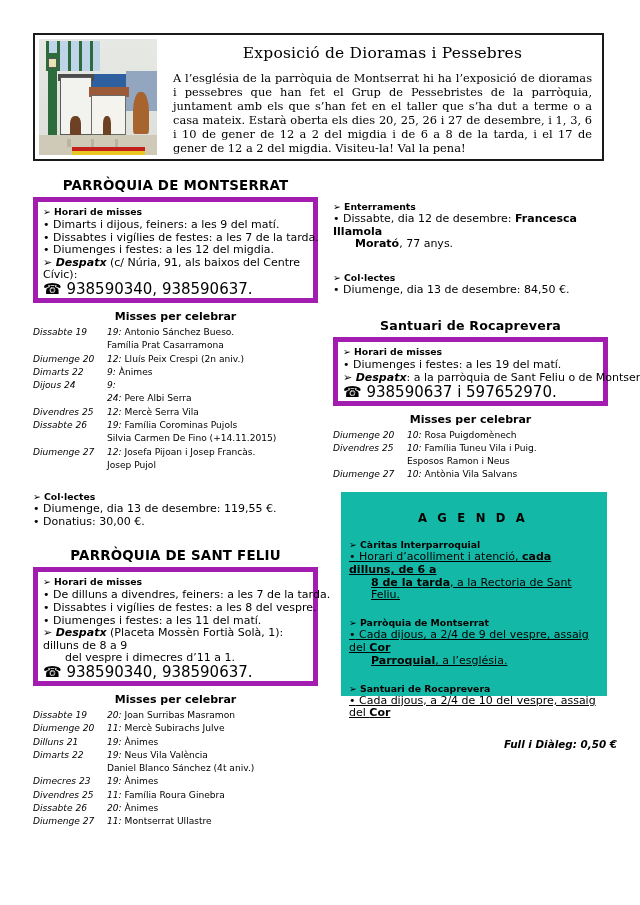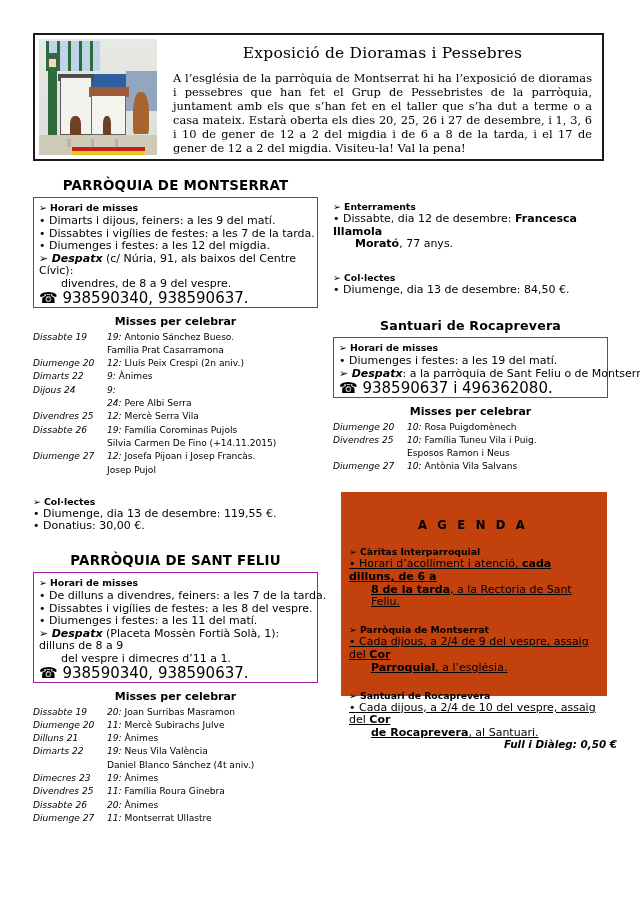--- a/index.html
+++ b/index.html
@@ -78,21 +78,21 @@
   .sec-title{
     text-align:center;
     font-weight:bold;
     font-size:13.4px;
     letter-spacing:.2px;
     margin:0 0 4px 0;
   }
   .sec-title.small{font-size:12.6px;}
 
   .box{
-    border:1px solid #a21caf;
+    border:5px solid #a21caf;
     box-sizing:border-box;
     padding:3px 5px 3px 5px;
   }
   .li{
     font-size:11px;
     line-height:12.6px;
     margin:0;
     white-space:nowrap;
   }
   .li.wrap{white-space:normal;}
@@ -132,23 +132,23 @@
   td.det{padding-left:6px;}
   .hr-num{font-style:italic;}
   .pad-row td{padding-top:6px;}
 
   .plainblock{margin-top:8px;}
   .plainblock .hdr{margin-bottom:0;}
 
   
   .agenda{
     position:absolute;left:341px;top:492px;width:266px;height:204px;
-    background:#c2410c;
+    background:#14b8a6;
     box-sizing:border-box;
-    padding:24px 10px 8px 8px;
+    padding:17px 10px 8px 8px;
   }
   .agenda-title{
     text-align:center;
     font-weight:bold;
     font-size:11.6px;
     letter-spacing:3.2px;
     margin:2px 0 13px 0;
   }
   .ag-group{margin-bottom:14px;}
   .ag-group:last-child{margin-bottom:0;}
@@ -215,21 +215,20 @@
         <span>Dissabtes i vigílies de festes: a les 7 de la tarda.</span>
       </p>
       <p class="li">
         <span>•</span>
         <span>Diumenges i festes: a les 12 del migdia.</span>
       </p>
       <p class="li wrap">
         <span class="arrow">➢</span>
         <b><i>Despatx</i></b>
         <span>(c/ Núria, 91, als baixos del Centre Cívic):</span>
-        <span class="ind">divendres, de 8 a 9 del vespre.</span>
       </p>
       <p class="phone">
         <span>☎</span>
         <span>938590340, 938590637.</span>
       </p>
     </div>
 
     <div class="mpc">Misses per celebrar</div>
     <table class="masses">
       <tbody>
@@ -440,21 +439,21 @@
       <p class="li">
         <span>•</span>
         <span>Diumenges i festes: a les 19 del matí.</span>
       </p>
       <p class="li">
         <span class="arrow">➢</span>
         <b><i>Despatx</i></b><span>: a la parròquia de Sant Feliu o de Montserrat.</span>
       </p>
       <p class="phone">
         <span>☎</span>
-        <span>938590637 i 496362080.</span>
+        <span>938590637 i 597652970.</span>
       </p>
     </div>
 
     <div class="mpc">Misses per celebrar</div>
     <table class="masses">
       <tbody>
         <tr>
           <td class="day">Diumenge 20</td>
           <td class="det">
             <span class="hr-num">10:</span>
@@ -508,20 +507,19 @@
     </div>
 
     <div class="ag-group">
       <p class="ag-h">
         <span class="arrow">➢</span>
         <span>Santuari de Rocaprevera</span>
       </p>
       <p class="ag-b">
         <span>•</span>
         <span>Cada dijous, a 2/4 de 10 del vespre, assaig del </span><b>Cor</b>
-        <span class="ind"><b>de Rocaprevera</b><span>, al Santuari.</span></span>
       </p>
     </div>
   </div>
 
   <div class="footer">Full i Diàleg: 0,50 €</div>
 
 </div>
 
 </body></html>

